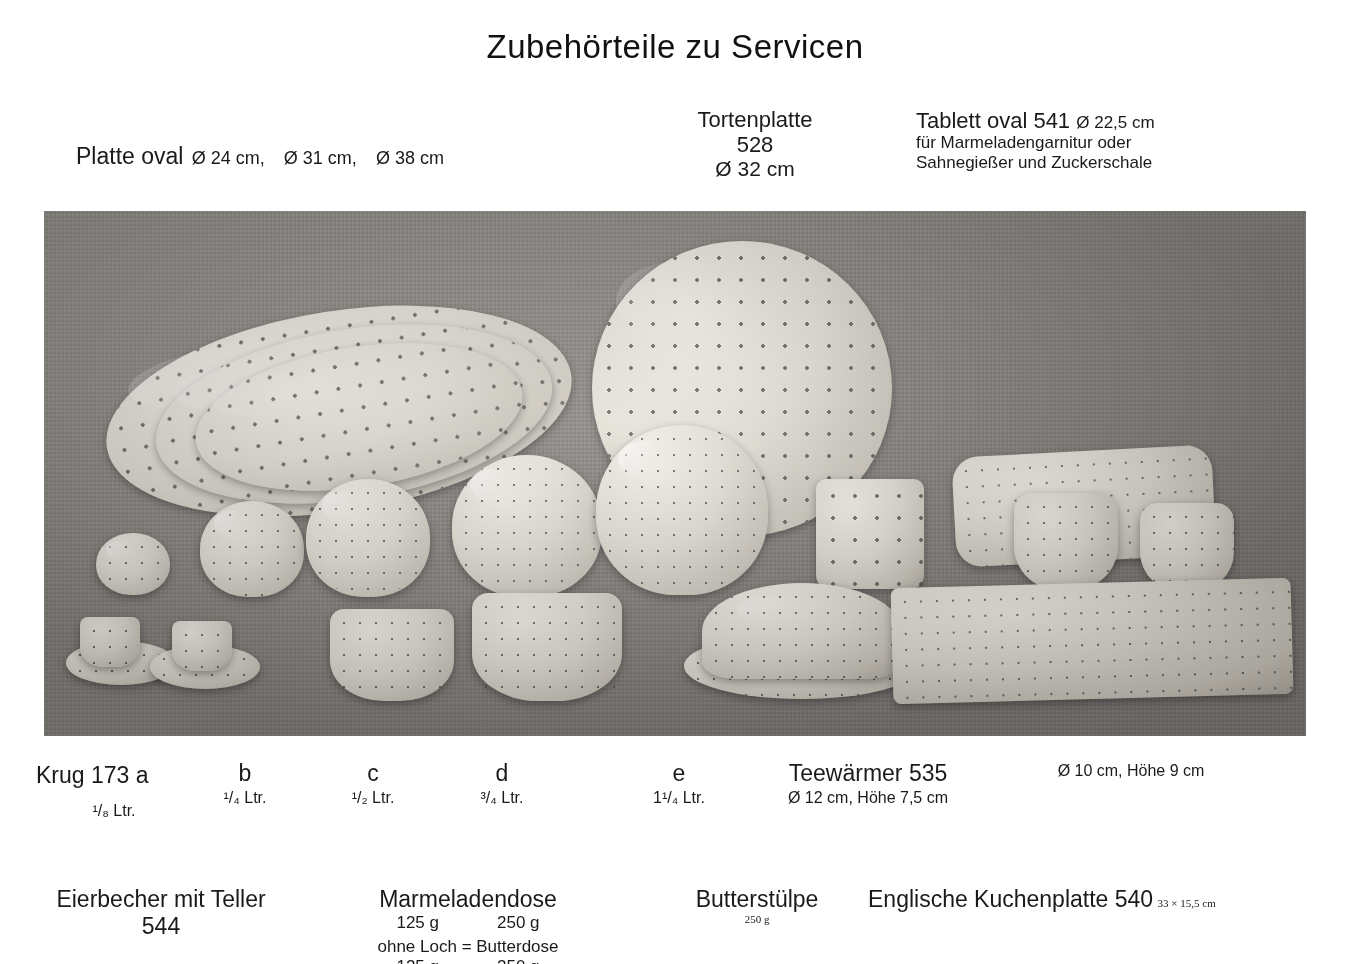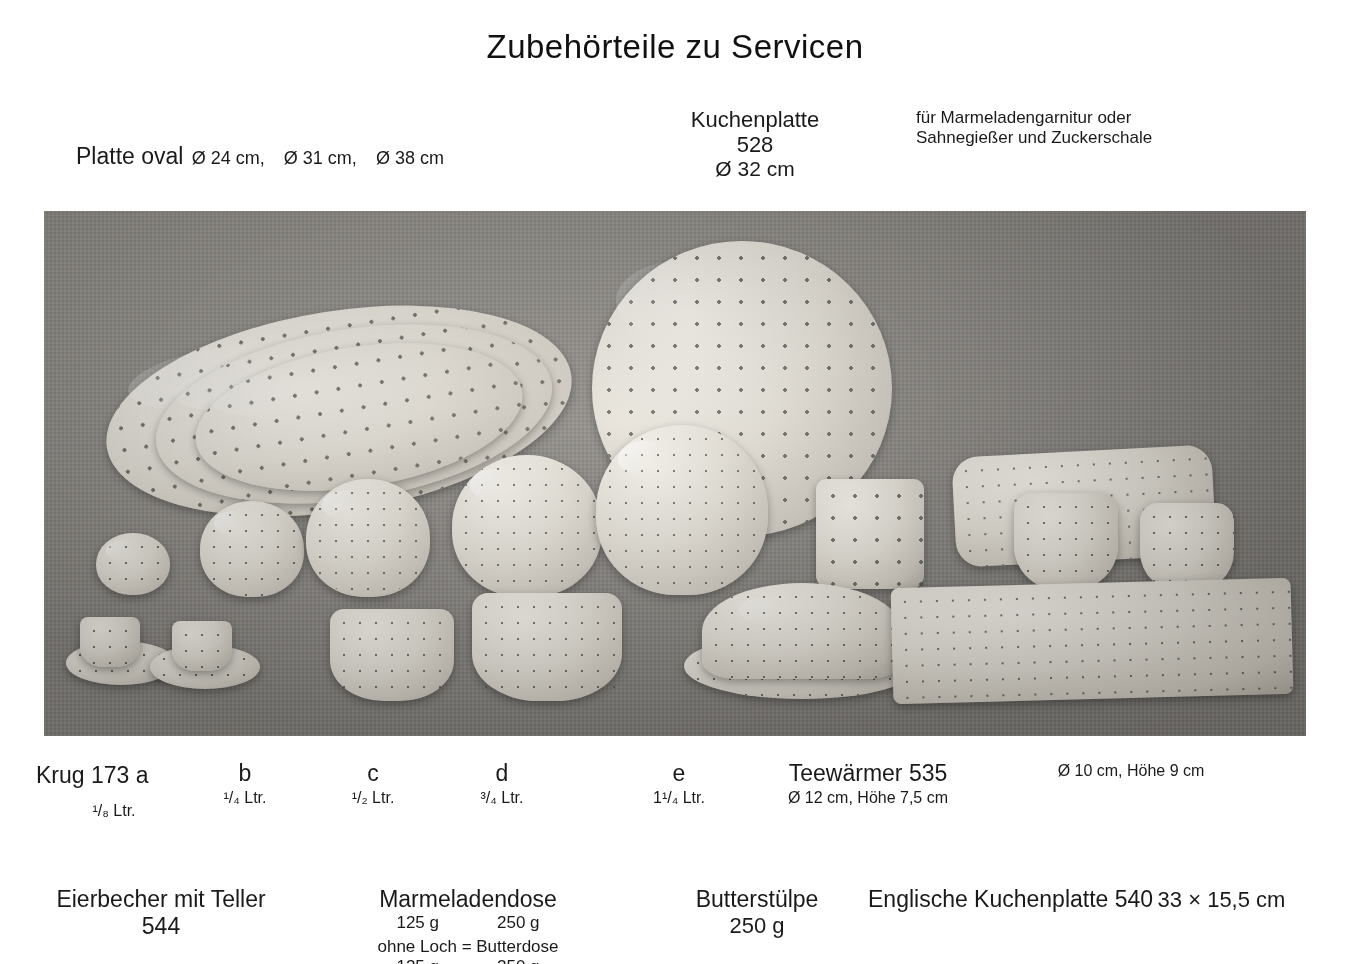--- a/index.html
+++ b/index.html
@@ -131,21 +131,21 @@
     position: relative;
     height: 62px;
   }
   .b-item { position: absolute; text-align: center; }
   .b-main { font-size: 23px; white-space: nowrap; }
   .b-sub  { font-size: 16px; white-space: nowrap; margin-top: 2px; }
 
   .row2 { position: relative; }
   .r2-item { position: absolute; text-align: center; }
   .r2-main { font-size: 23px; white-space: nowrap; }
-  .r2-sub  { font-size: 22px; white-space: nowrap; }
+  .r2-sub  { font-size: 11px; white-space: nowrap; font-family: Liberation Serif, serif; }
 
   .two-col {
     display: flex;
     gap: 58px;
     justify-content: center;
     font-size: 17px;
   }
   .rule-line {
     font-size: 17px;
     white-space: nowrap;
@@ -169,26 +169,30 @@
   <div class="cap-platte">
     <span>Platte oval</span>
     <span class="dims">
       <span>Ø 24 cm,</span>
       <span>Ø 31 cm,</span>
       <span>Ø 38 cm</span>
     </span>
   </div>
 
   <div class="cap-torten">
-    <div class="l1">Kuchenplatte</div>
+    <div class="l1">Tortenplatte</div>
     <div class="l2">528</div>
     <div class="l3">Ø 32 cm</div>
   </div>
 
   <div class="cap-tablett">
+    <div class="l1">
+      <span>Tablett oval 541</span>
+      <span class="sz">Ø 22,5 cm</span>
+    </div>
     <div class="l2">für Marmeladengarnitur oder</div>
     <div class="l3">Sahnegießer und Zuckerschale</div>
   </div>
 
   <div class="photo">
     <div class="bg"></div>
 
     <div class="obj cer" style="left:60px; top:100px; width:470px; height:200px; border-radius:50%; transform:rotate(-9deg);">
       <div class="dots" style="border-radius:50%;"></div>
       <div class="shine" style="left:30px; top:18px; width:200px; height:60px; opacity:.35;"></div>

